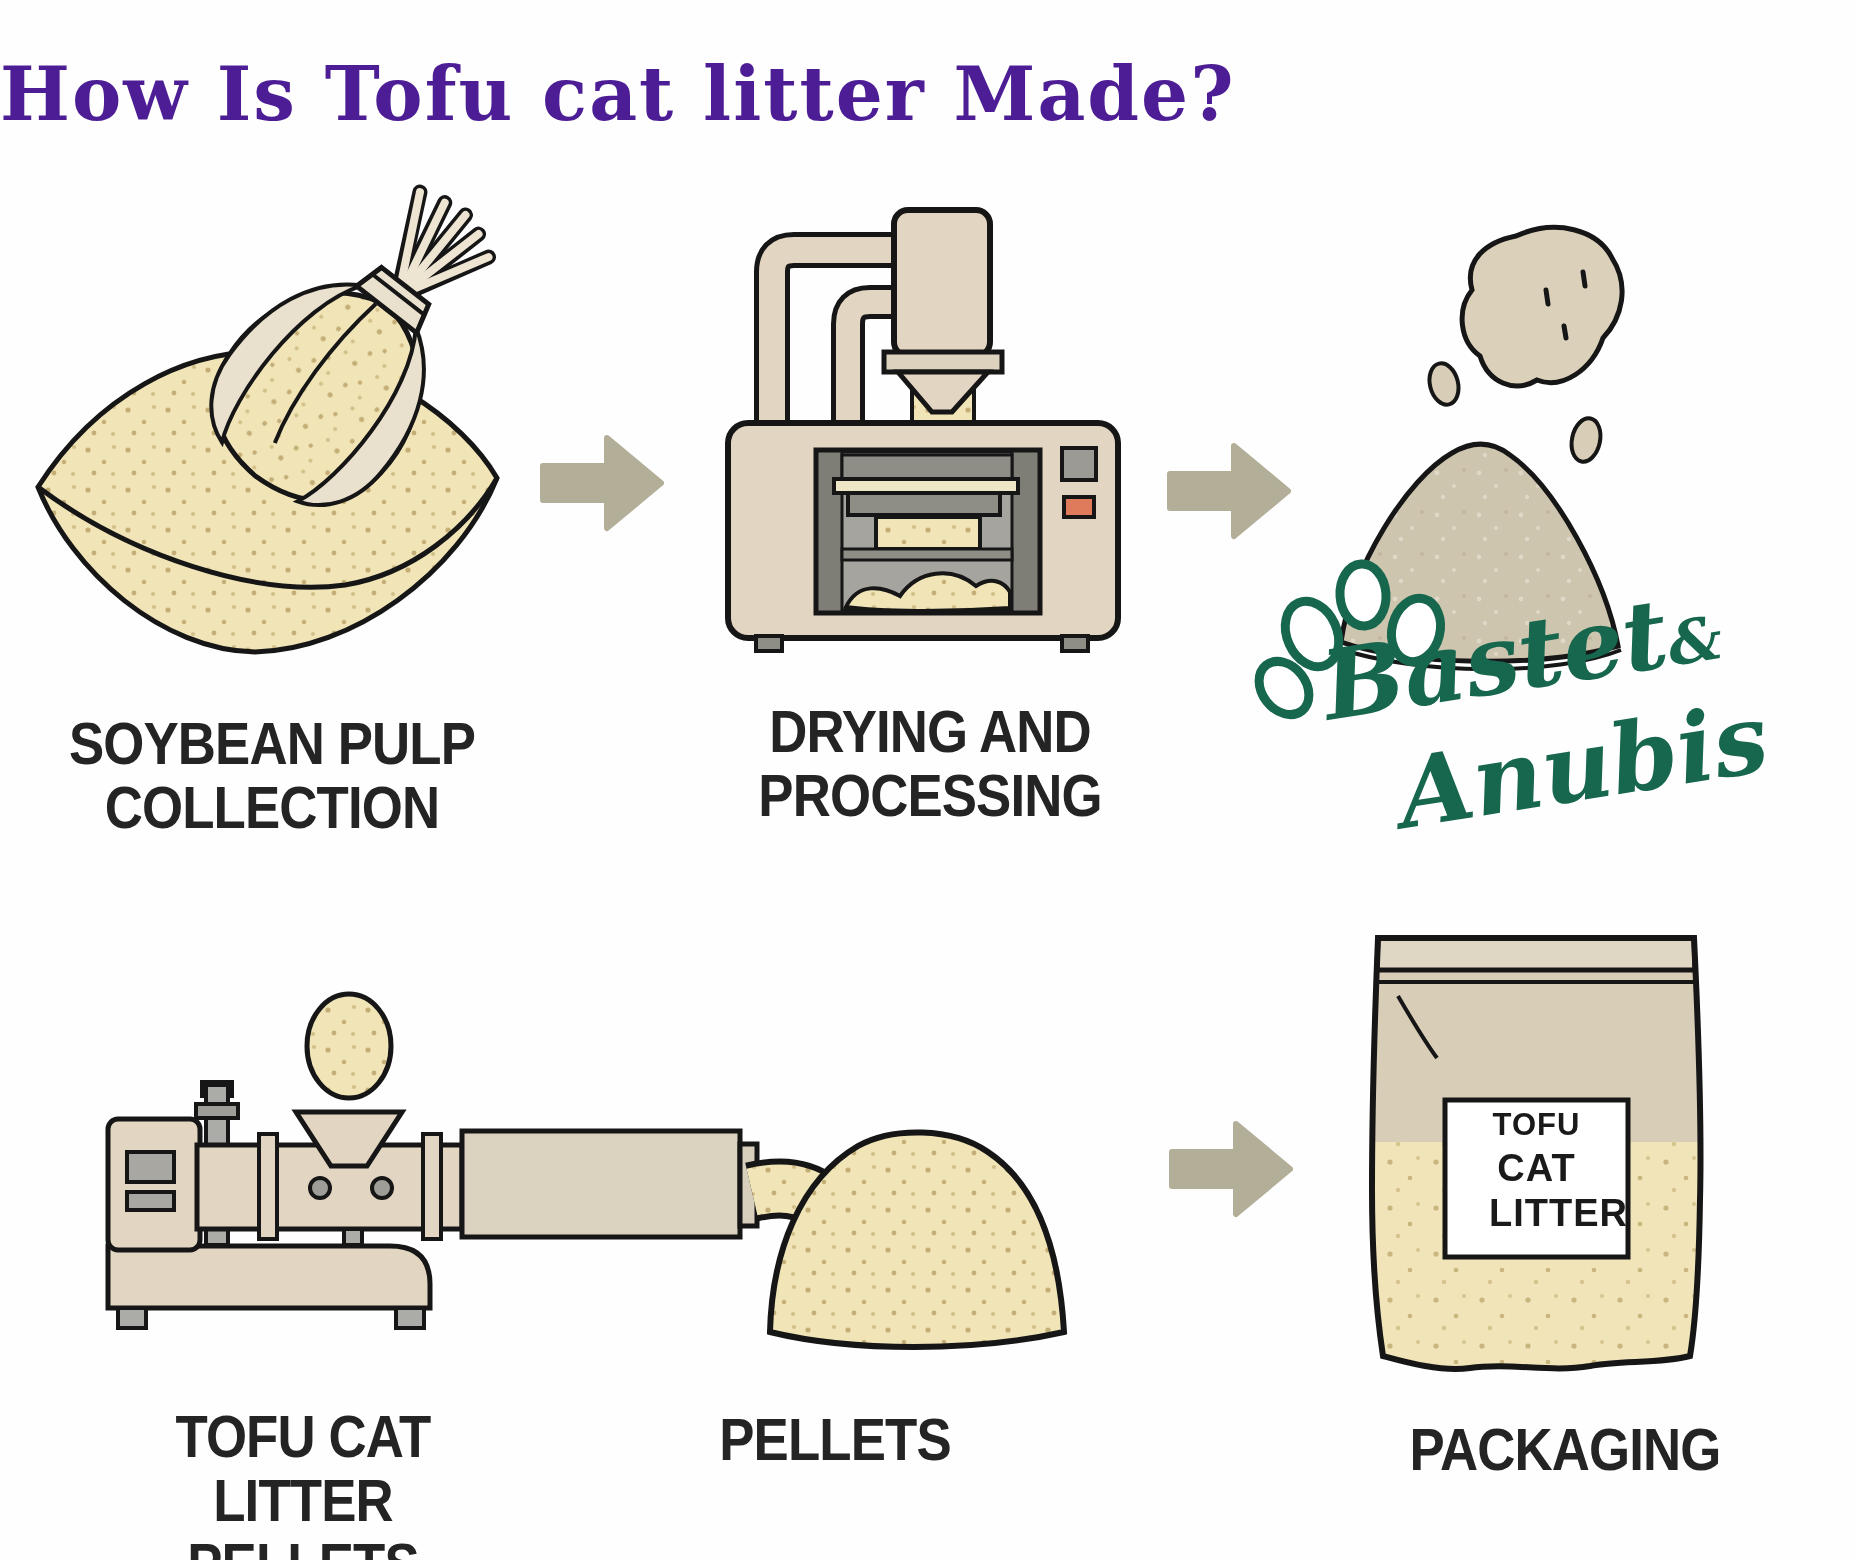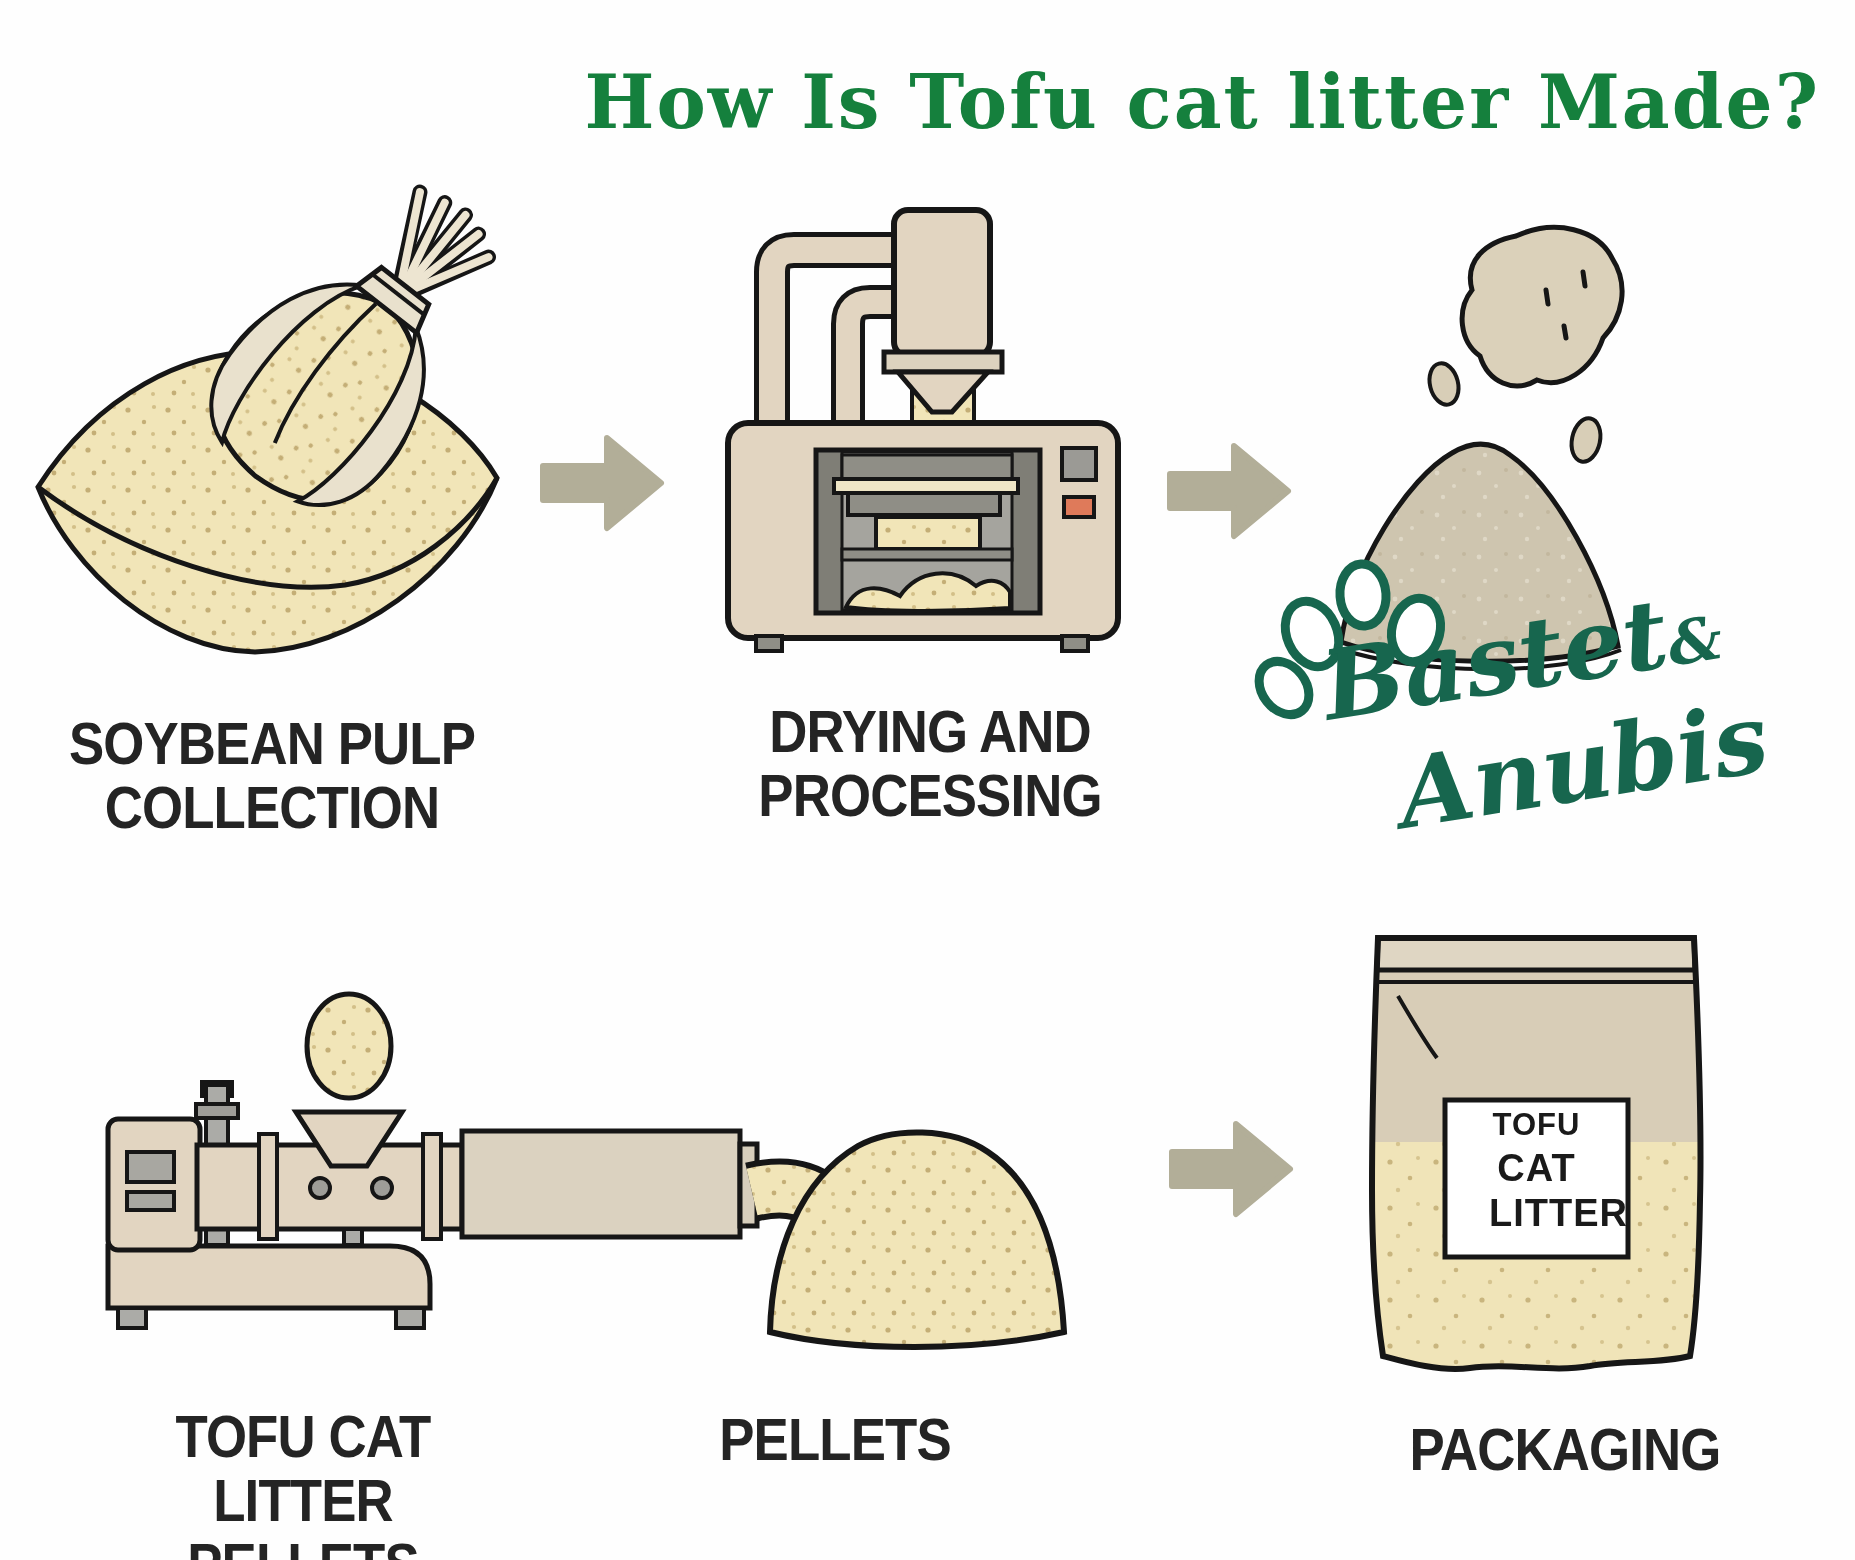--- a/index.html
+++ b/index.html
@@ -6,25 +6,25 @@
   .page {
     position:relative;
     width:1855px; height:1560px;
     background:#fefefe;
     overflow:hidden;
     font-family:"Liberation Sans", sans-serif;
   }
   .art { position:absolute; left:0; top:0; width:1855px; height:1560px; }
 
   .title {
-    position:absolute; left:0; top:60px; width:1820px;
-    text-align:right;
+    position:absolute; left:0; top:52px; width:1820px;
+    text-align:left;
     font:700 74px/84px "DejaVu Serif", serif;
     letter-spacing:2px;
-    color:#15803d;
+    color:#4c1d95;
   }
 
   .step-label {
     position:absolute;
     text-align:center;
     font:700 60px/64px "Liberation Sans", sans-serif;
     letter-spacing:-1px;
     color:#242424;
     transform:scaleX(.88);
   }

